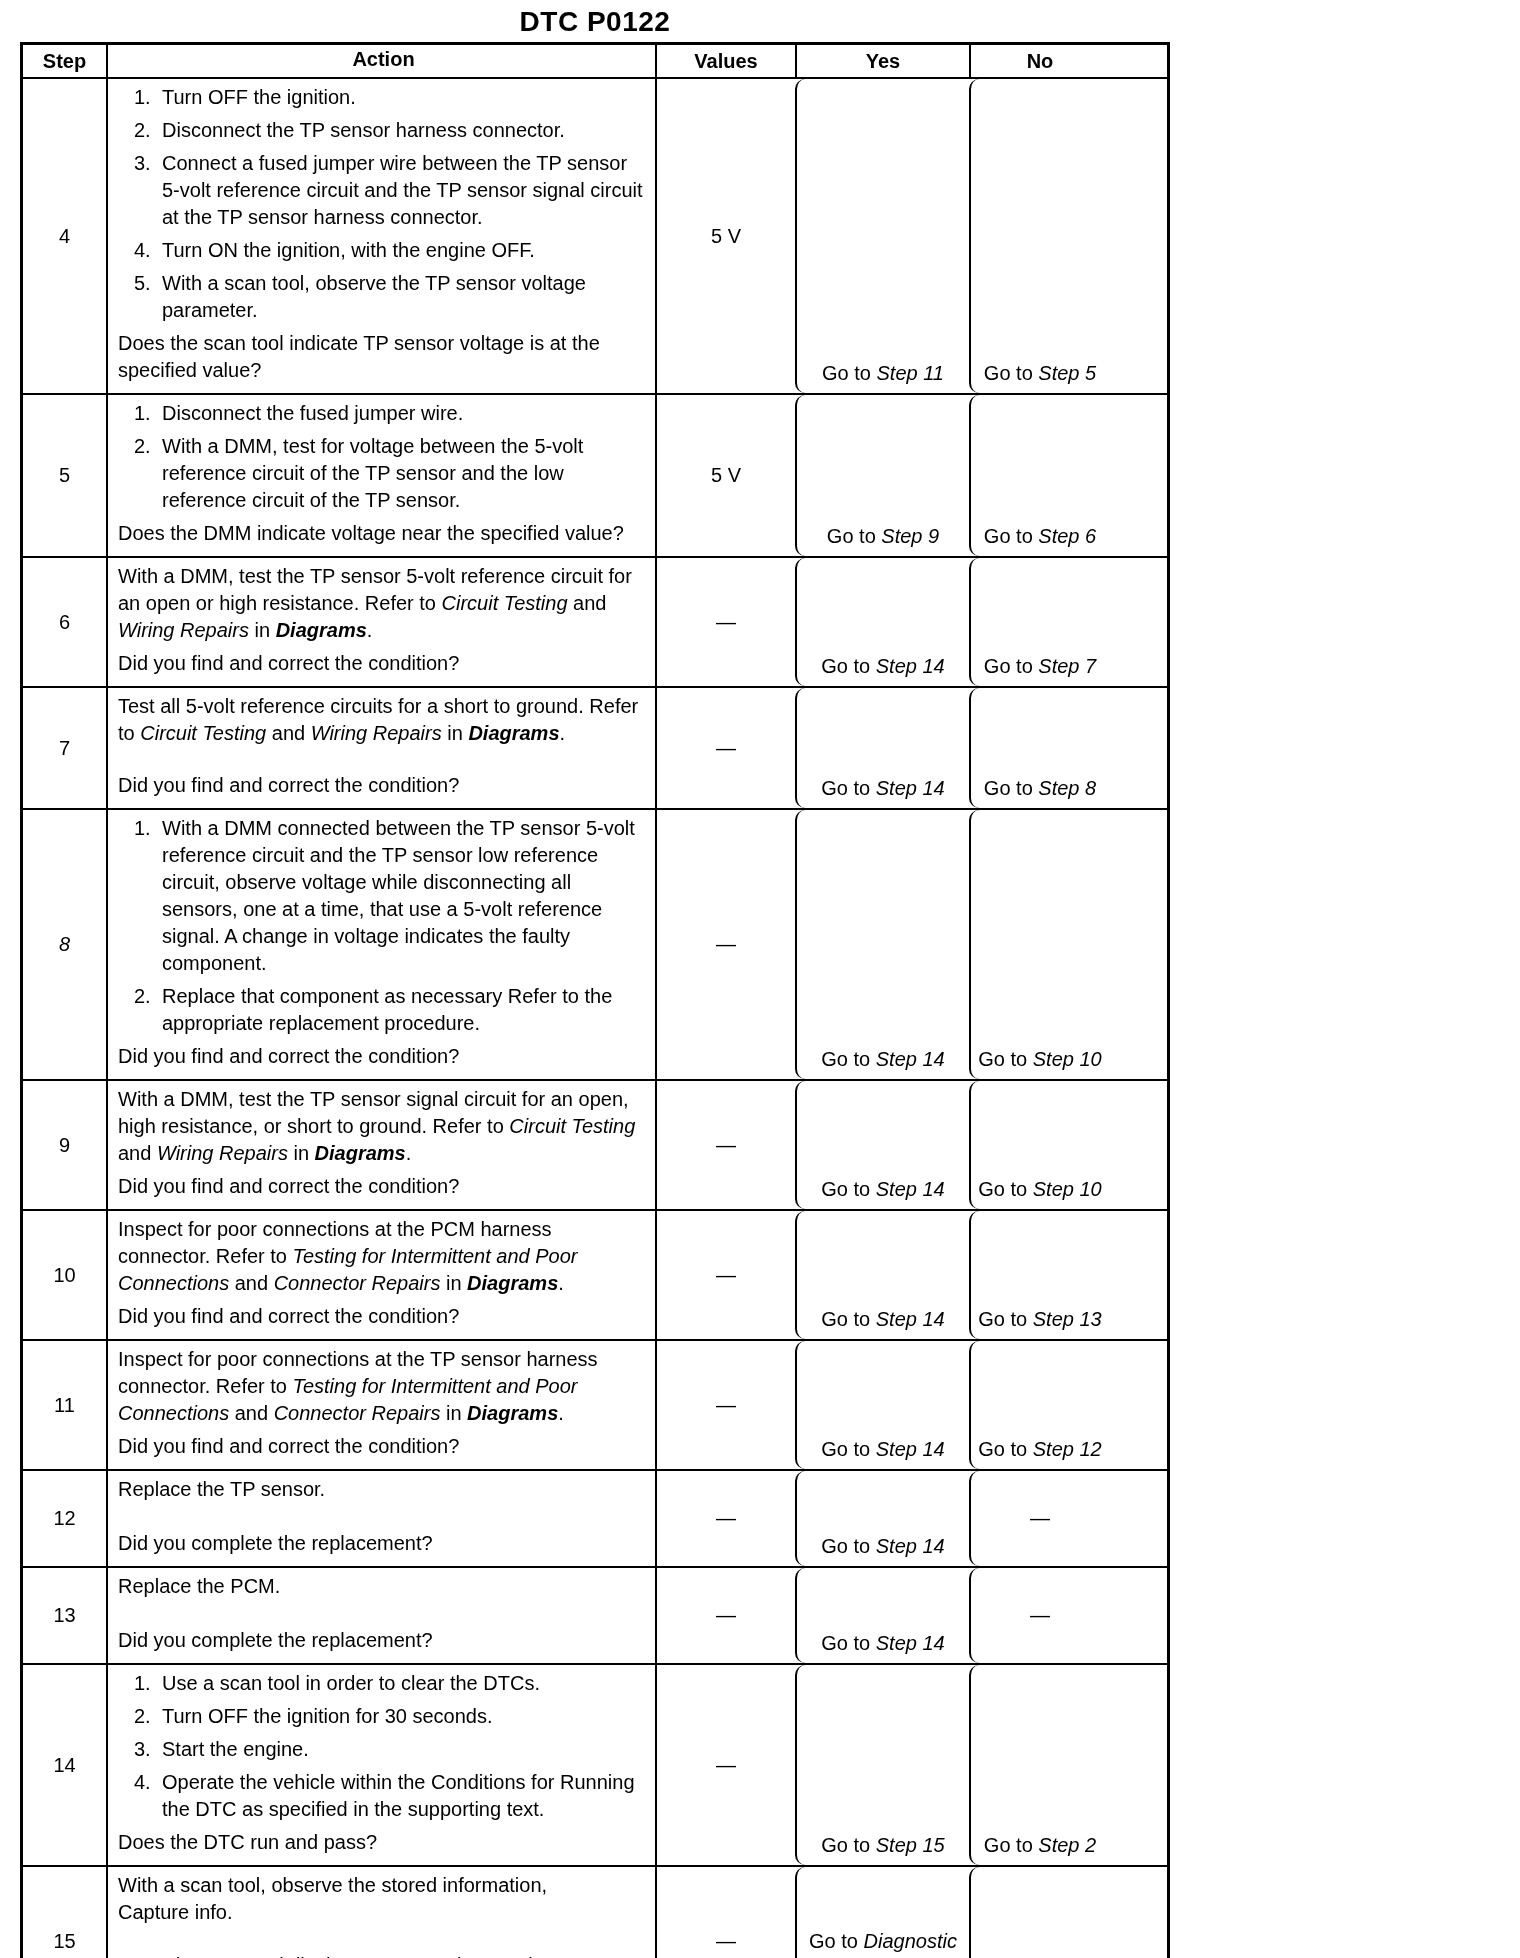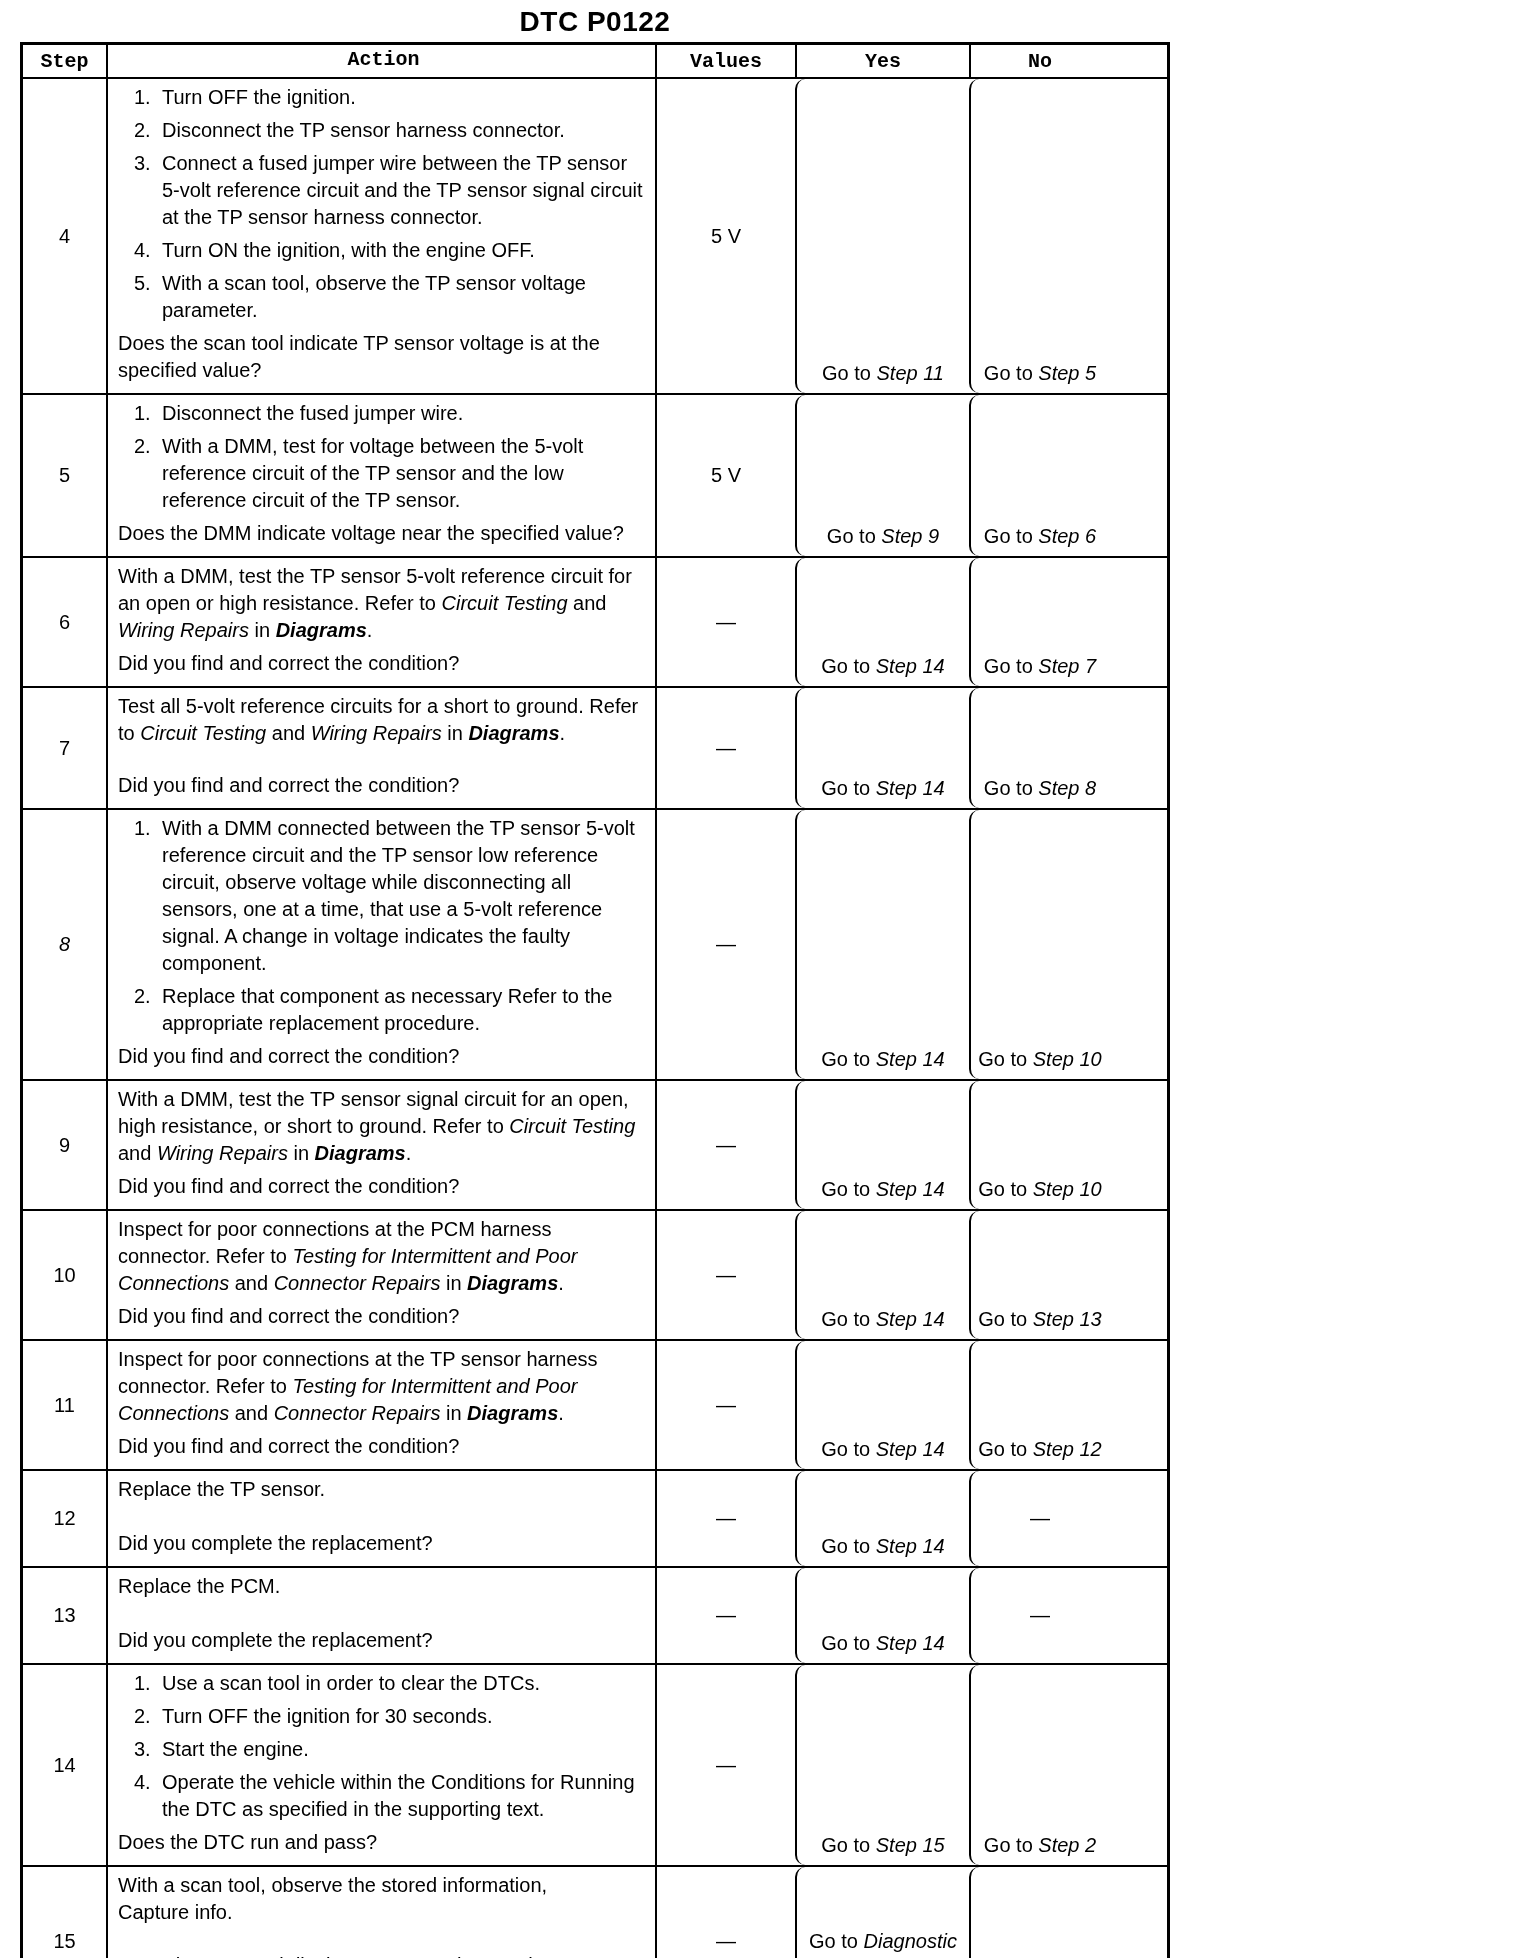--- a/index.html
+++ b/index.html
@@ -8,21 +8,21 @@
     font-family:"Liberation Sans",sans-serif;color:#000;position:relative;
   }
   .title{
     width:1150px;margin:6px 0 4px 20px;text-align:center;
     font-size:28px;font-weight:bold;letter-spacing:.5px;
   }
   .dtc-table{
     margin-left:20px;width:1150px;border:3px solid #000;box-sizing:border-box;
     background:#fff;
   }
-  .thead{display:flex;height:32px;font-family:Liberation Mono, monospace;}
+  .thead{display:flex;height:32px;}
   .thead .cell{
     font-weight:bold;display:flex;align-items:center;justify-content:center;
     font-size:20px;
   }
   .trow{display:flex;border-top:2px solid #000;}
   .cell{
     box-sizing:border-box;border-left:2px solid #000;
     font-size:20px;line-height:27px;
   }
   .cell:first-child{border-left:none;}

